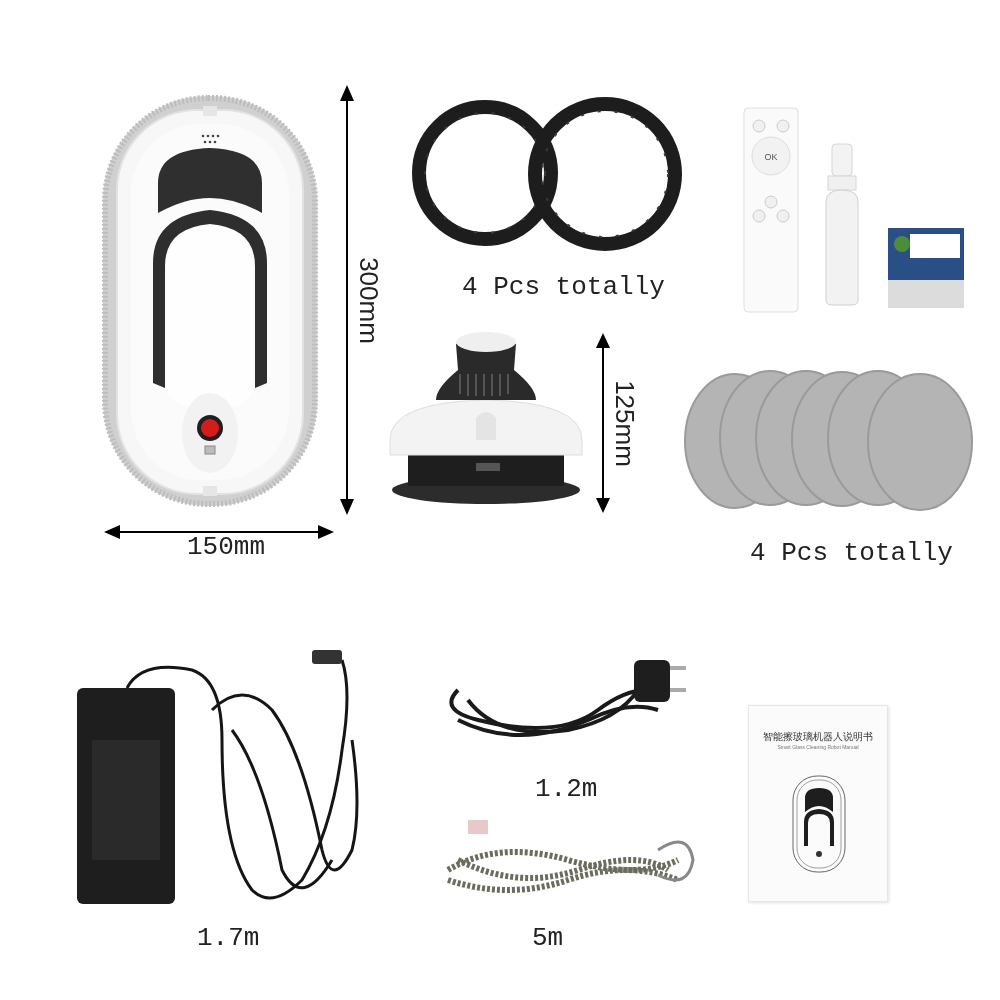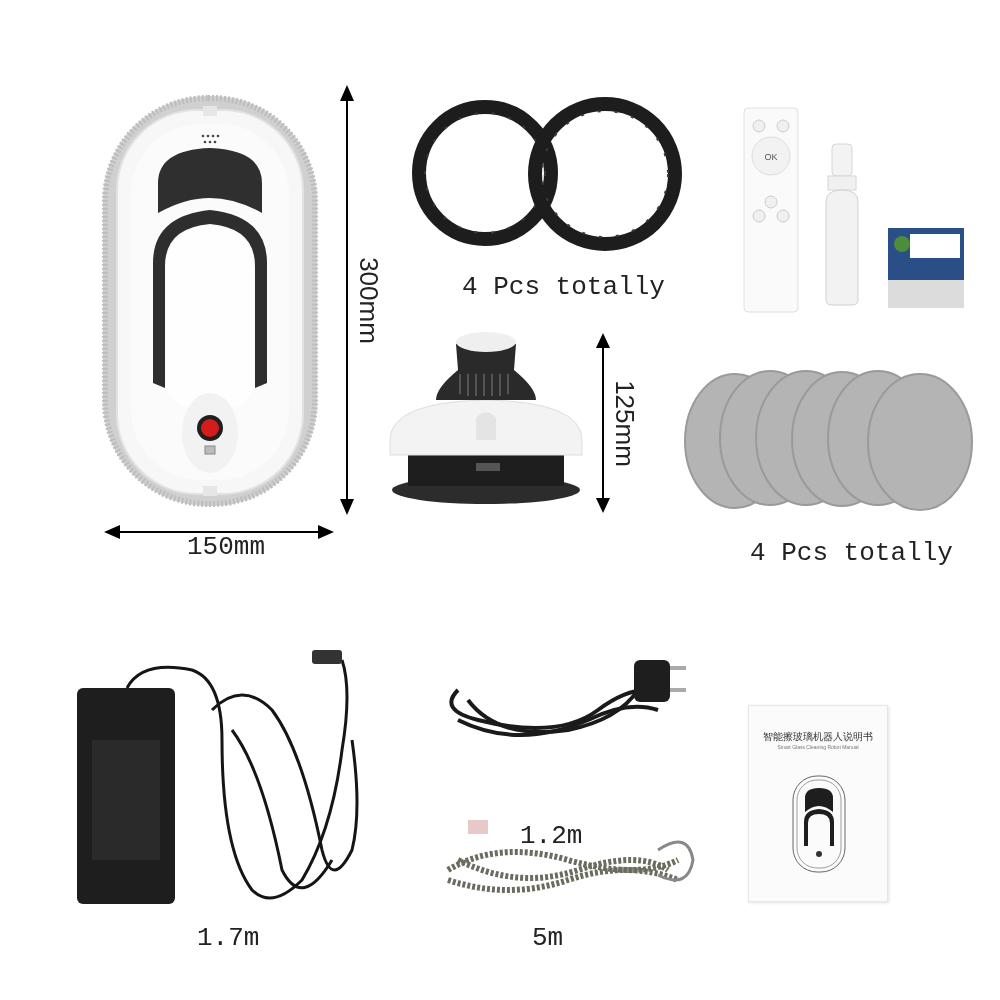--- a/index.html
+++ b/index.html
@@ -143,21 +143,21 @@
 <svg style="left:438px;top:650px;" width="250" height="100">
   <g fill="none" stroke="#1a1a1a" stroke-width="4">
     <path d="M20 40 Q0 60 40 70 Q120 90 160 60 Q200 30 230 45"></path>
     <path d="M30 50 Q60 90 130 80 Q180 70 200 40"></path>
     <path d="M20 70 Q80 100 150 70 Q190 50 220 60"></path>
   </g>
   <rect x="196" y="10" width="36" height="42" rx="6" fill="#1e1e1e"></rect>
   <rect x="232" y="16" width="16" height="4" fill="#aaa"></rect>
   <rect x="232" y="38" width="16" height="4" fill="#aaa"></rect>
 </svg>
-<div class="label" style="left:520px;top:774px;margin-top:47px;">1.2m</div>
+<div class="label" style="left:535px;top:774px;">1.2m</div>
 
 <svg style="left:438px;top:820px;" width="260" height="100">
   <g fill="none" stroke="#6b6b5e" stroke-width="6" stroke-dasharray="3 2">
     <path d="M10 50 Q60 20 130 40 Q200 60 240 40"></path>
     <path d="M10 60 Q70 80 130 60 Q190 40 240 60"></path>
     <path d="M20 40 Q80 70 140 50 Q200 30 230 50"></path>
   </g>
   <path d="M220 30 Q250 10 255 40 Q250 70 220 55" fill="none" stroke="#888" stroke-width="3"></path>
   <rect x="30" y="0" width="20" height="14" fill="#e8c8c8"></rect>
 </svg>

